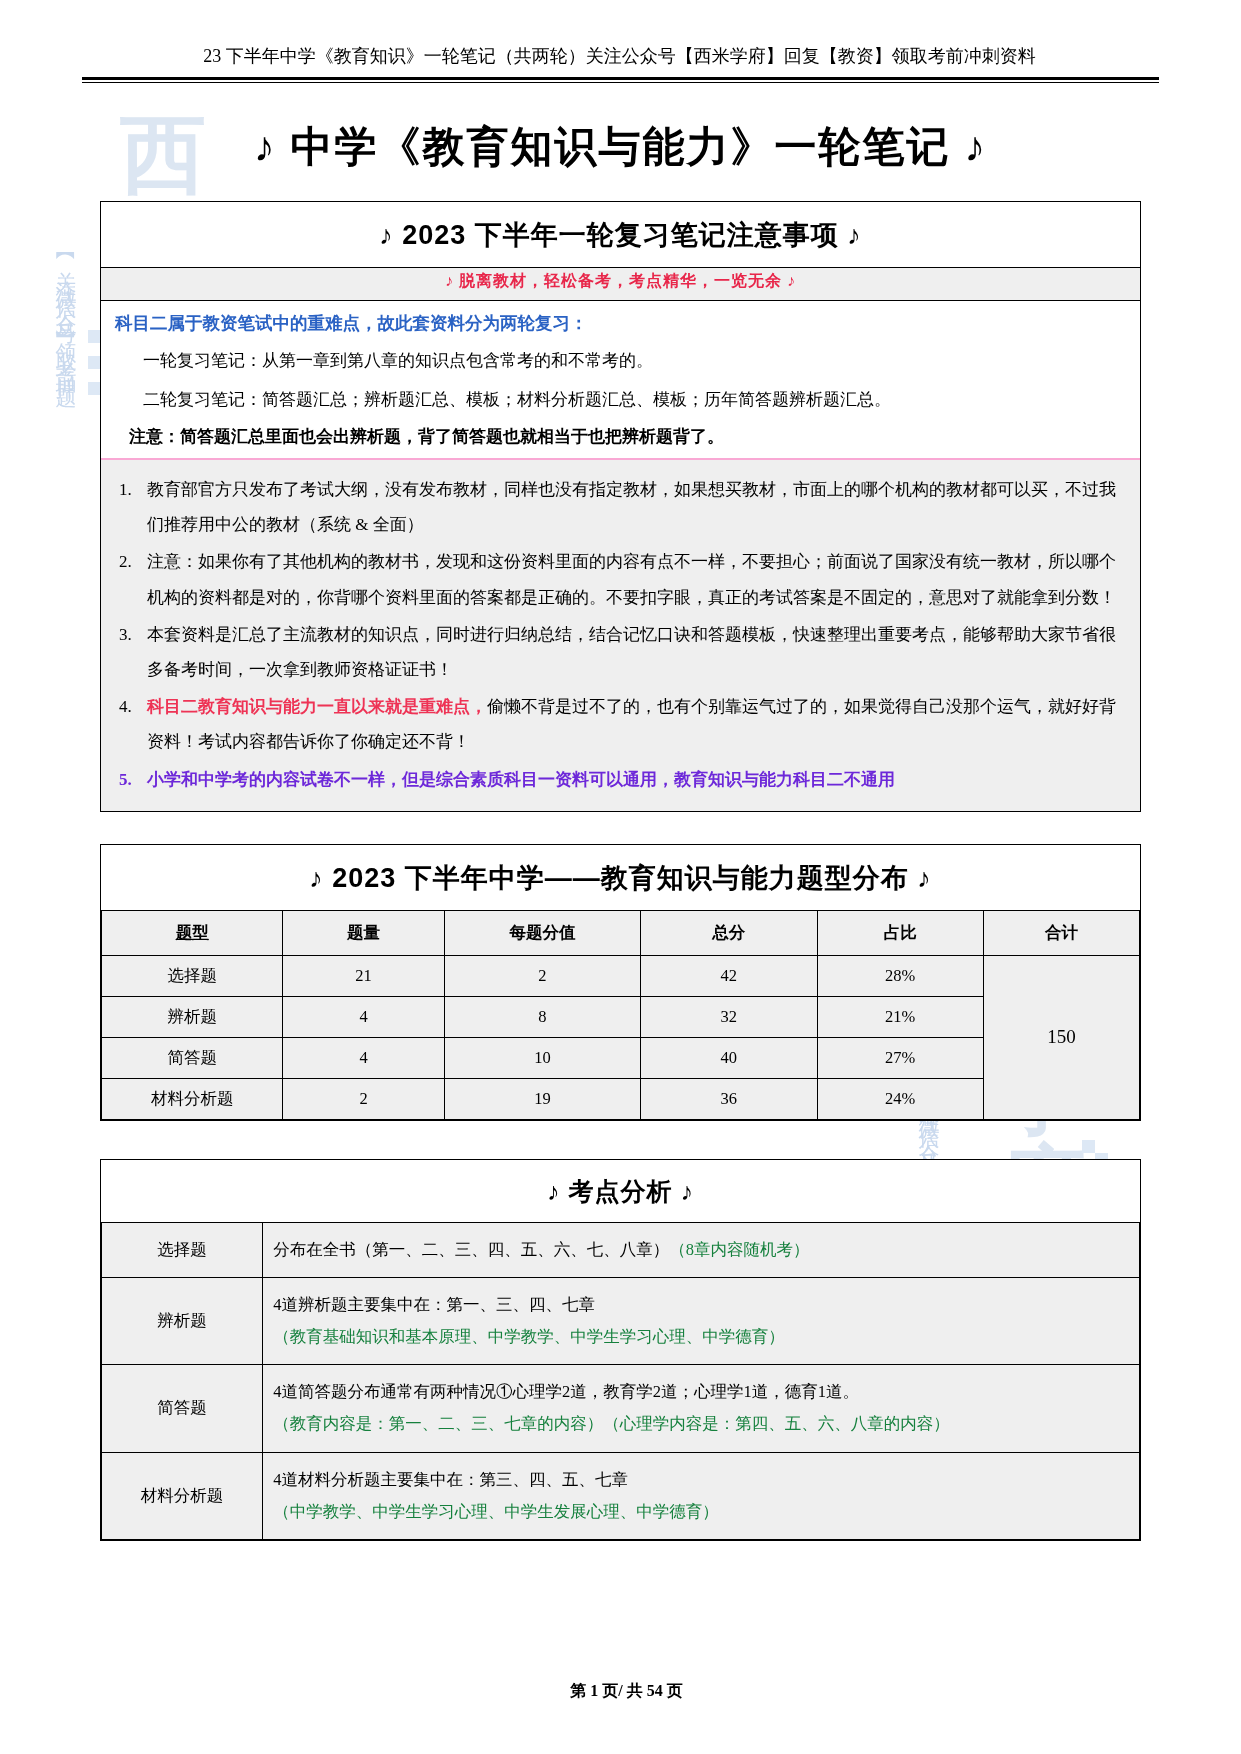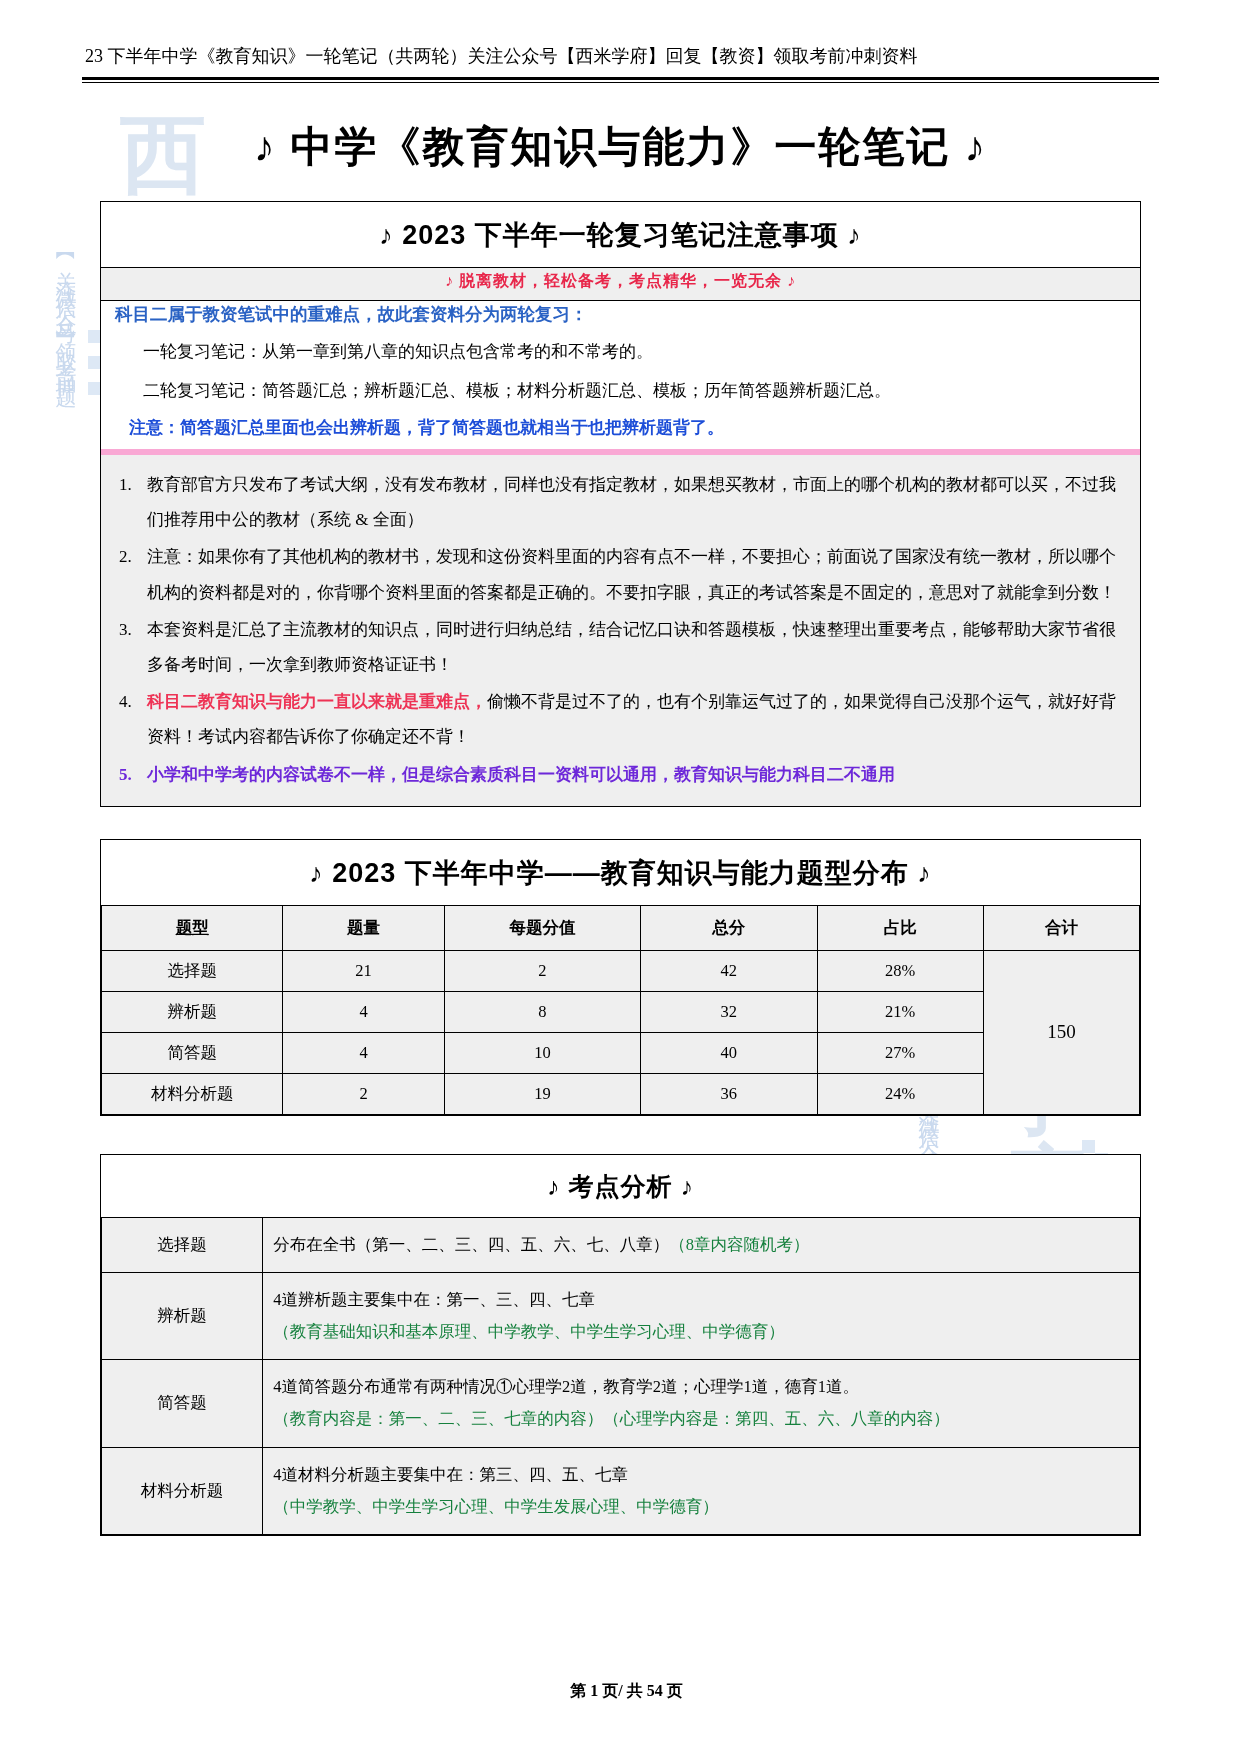--- a/index.html
+++ b/index.html
@@ -49,21 +49,21 @@
     z-index: 0;
   }
 
   
   .doc-header {
     position: relative;
     z-index: 2;
     margin: 0 85px;
     padding-top: 44px;
     display: flex;
-    justify-content: flex-start;
+    justify-content: center;
     align-items: baseline;
     font-size: 18px;
     font-family: "Liberation Serif", serif;
   }
   .doc-header .hdr-right { padding-right: 2px; }
   .hdr-rule {
     position: relative;
     z-index: 2;
     margin: 9px 82px 0 82px;
     border-top: 3px solid #000;
@@ -108,35 +108,35 @@
     color: #e8264a;
     font-weight: bold;
     font-size: 16px;
     padding: 3px 0 8px 0;
     letter-spacing: 1px;
   }
   .p-blue {
     color: #2a62c4;
     font-weight: bold;
     font-size: 17.5px;
-    padding: 1px 14px 6px 14px;
+    padding: 10px 14px 6px 14px;
     background: #fff;
   }
   .p-plain {
     font-size: 17px;
     padding: 8px 14px 8px 42px;
     background: #fff;
   }
   .p-red {
-    color: #1d4ed8;
+    color: #000000;
     font-weight: bold;
     font-size: 17px;
     padding: 6px 14px 10px 28px;
     background: #fff;
-    border-bottom: 6px solid #f9a8d4;
+    border-bottom: 2px solid #f9a8d4;
   }
   .note-list {
     background: #efefef;
     margin: 0;
     padding: 12px 16px 12px 16px;
     list-style: none;
     counter-reset: noteitem;
   }
   .note-list li {
     position: relative;

